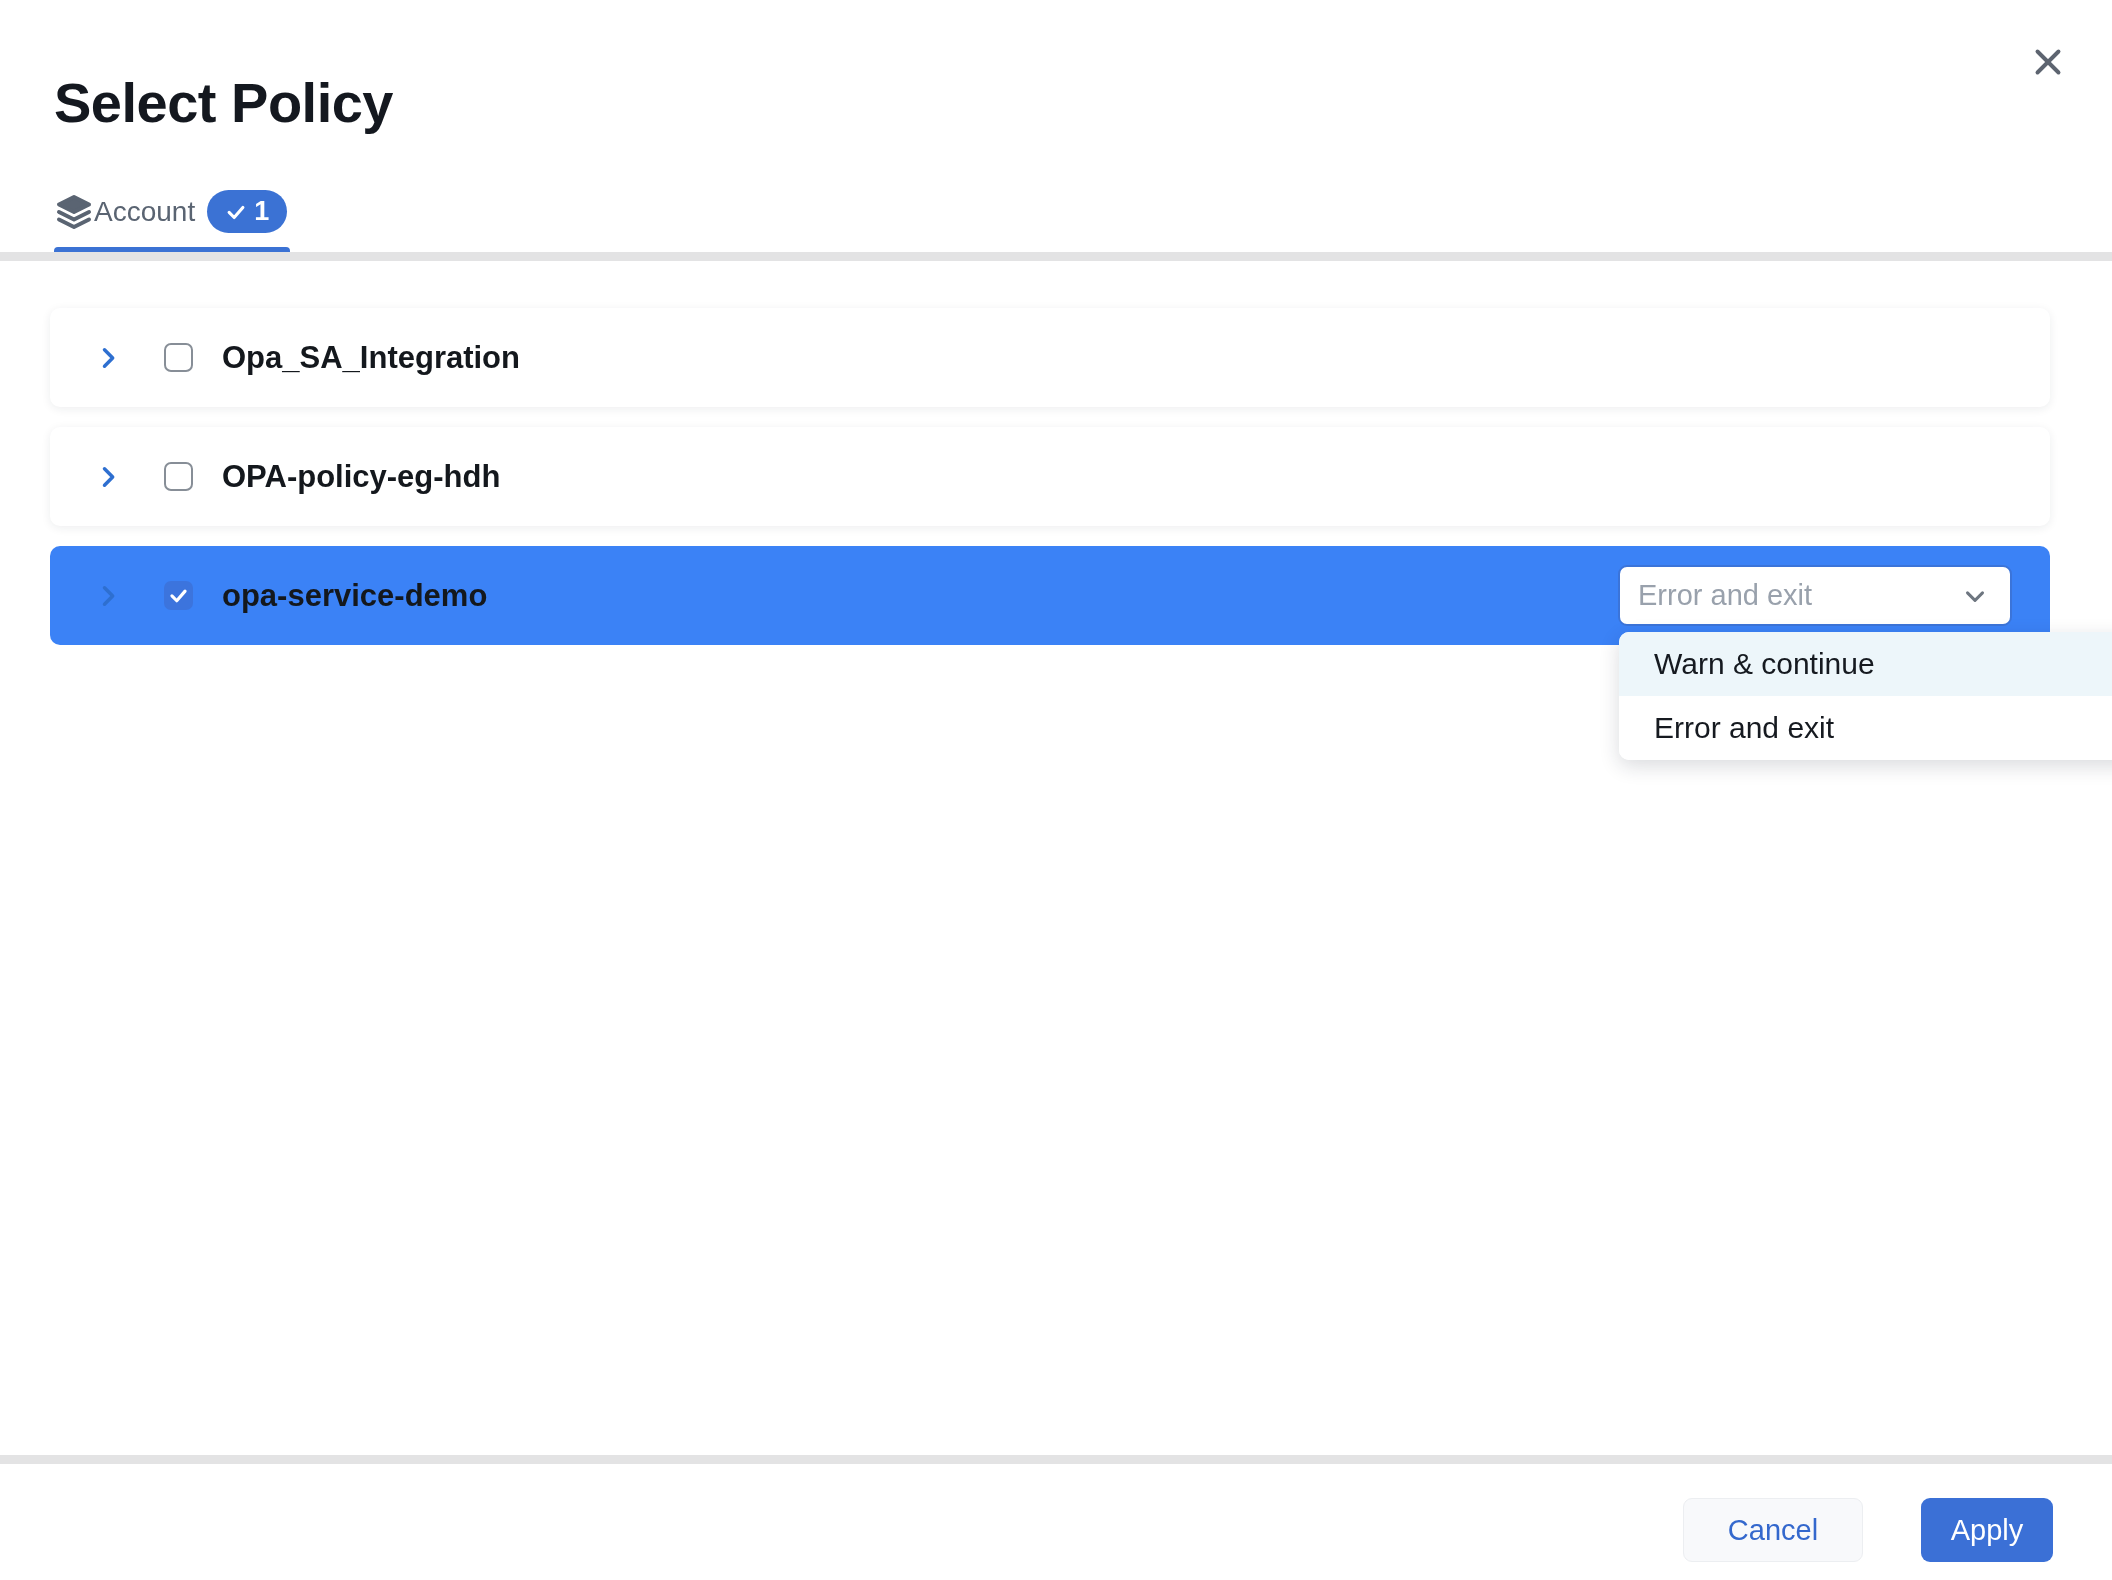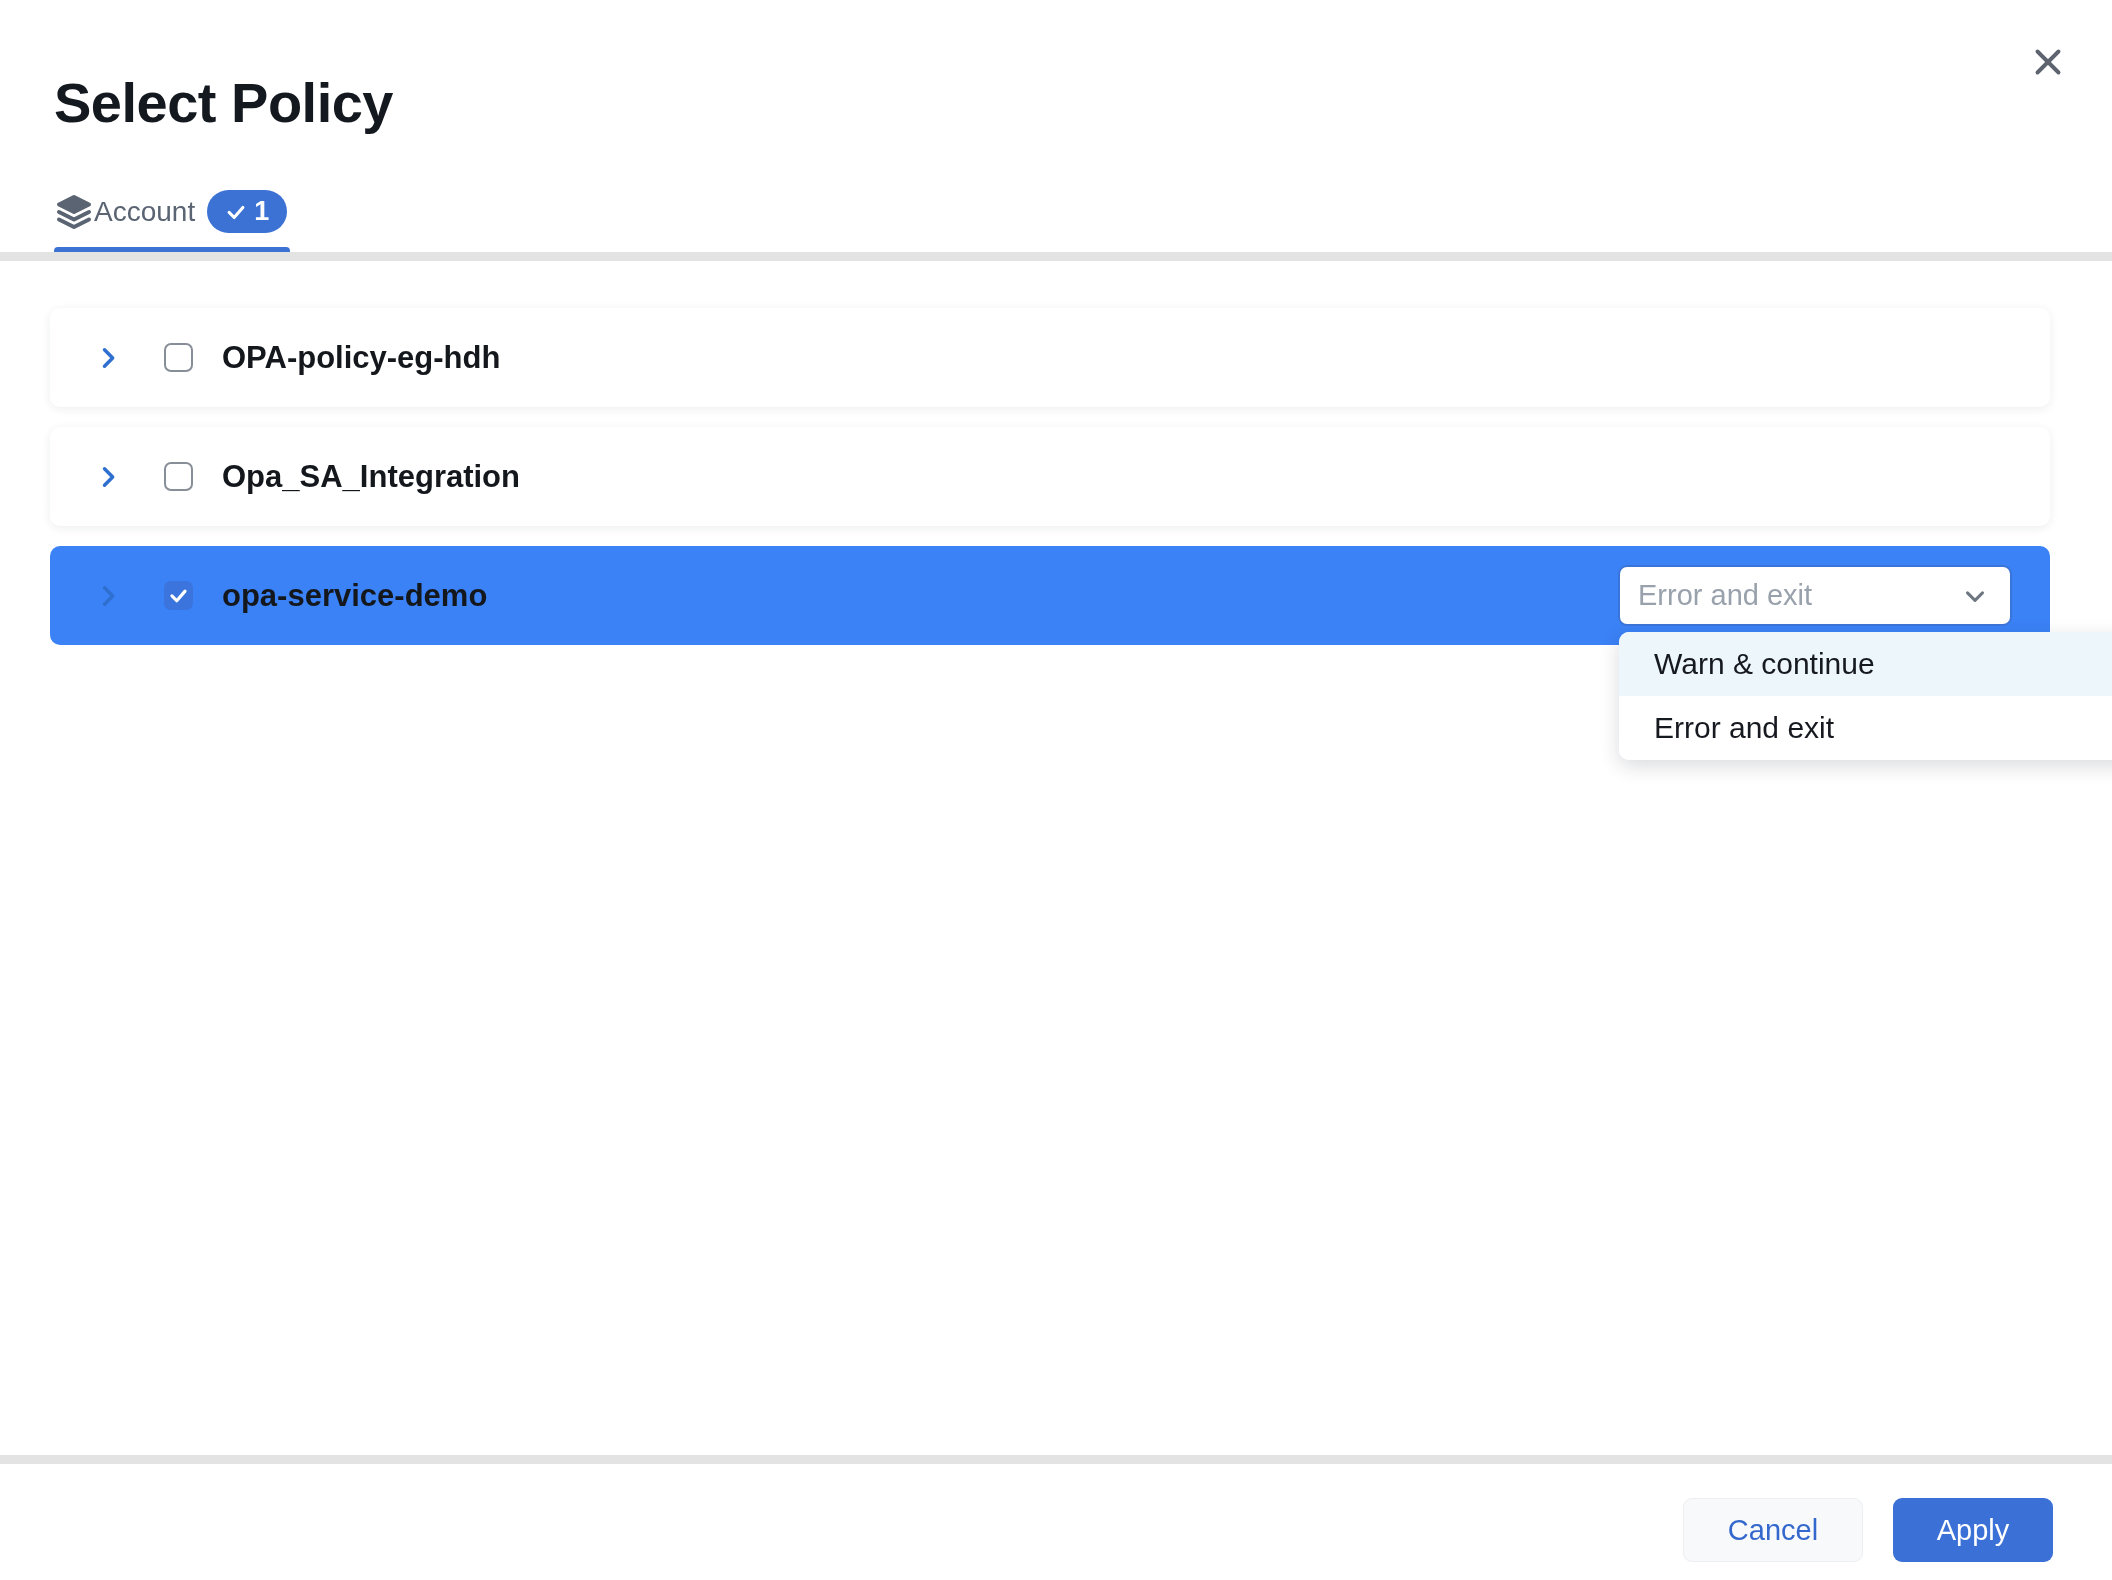--- a/index.html
+++ b/index.html
@@ -211,21 +211,21 @@
   }
   .cancel-btn {
     right: 249px;
     width: 180px;
     background: #f8f9fb;
     border: 1px solid #eceef1;
     color: #3468cd;
   }
   .apply-btn {
     right: 59px;
-    width: 160px;
+    width: 132px;
     background: #3b70d6;
     border: none;
     color: #ffffff;
   }
 </style>
 </head>
 <body>
 
 <div class="stage">
 
@@ -259,31 +259,31 @@
 
   <div class="rows">
 
     <div class="policy-row">
       <span class="expand-chevron">
         <svg width="28" height="28" viewBox="0 0 24 24" fill="none" stroke="#2e6fd0" stroke-width="3" stroke-linecap="round" stroke-linejoin="round">
           <polyline points="9 5 16 12 9 19"></polyline>
         </svg>
       </span>
       <span class="checkbox"></span>
-      <span class="policy-name">OPA-policy-eg-hdh</span>
+      <span class="policy-name">Opa_SA_Integration</span>
     </div>
 
     <div class="policy-row">
       <span class="expand-chevron">
         <svg width="28" height="28" viewBox="0 0 24 24" fill="none" stroke="#2e6fd0" stroke-width="3" stroke-linecap="round" stroke-linejoin="round">
           <polyline points="9 5 16 12 9 19"></polyline>
         </svg>
       </span>
       <span class="checkbox"></span>
-      <span class="policy-name">Opa_SA_Integration</span>
+      <span class="policy-name">OPA-policy-eg-hdh</span>
     </div>
 
     <div class="policy-row selected">
       <span class="expand-chevron">
         <svg width="28" height="28" viewBox="0 0 24 24" fill="none" stroke="#2e6fd0" stroke-width="3" stroke-linecap="round" stroke-linejoin="round">
           <polyline points="9 5 16 12 9 19"></polyline>
         </svg>
       </span>
       <span class="checkbox checked">
         <svg width="21" height="21" viewBox="0 0 24 24" fill="none" stroke="#ffffff" stroke-width="3.6" stroke-linecap="round" stroke-linejoin="round">

